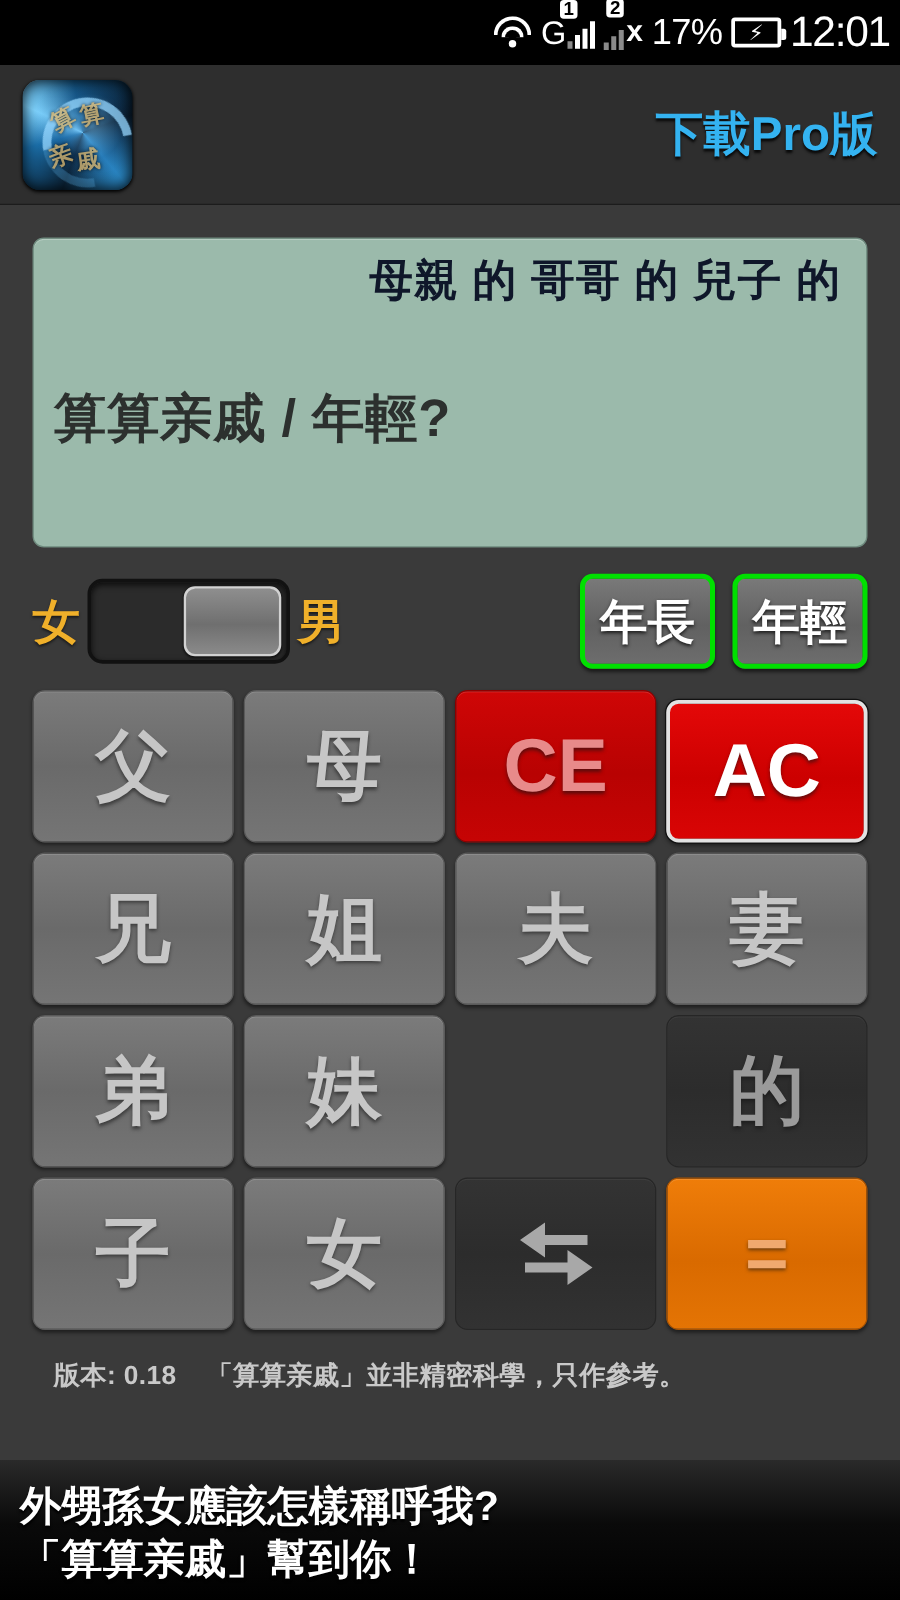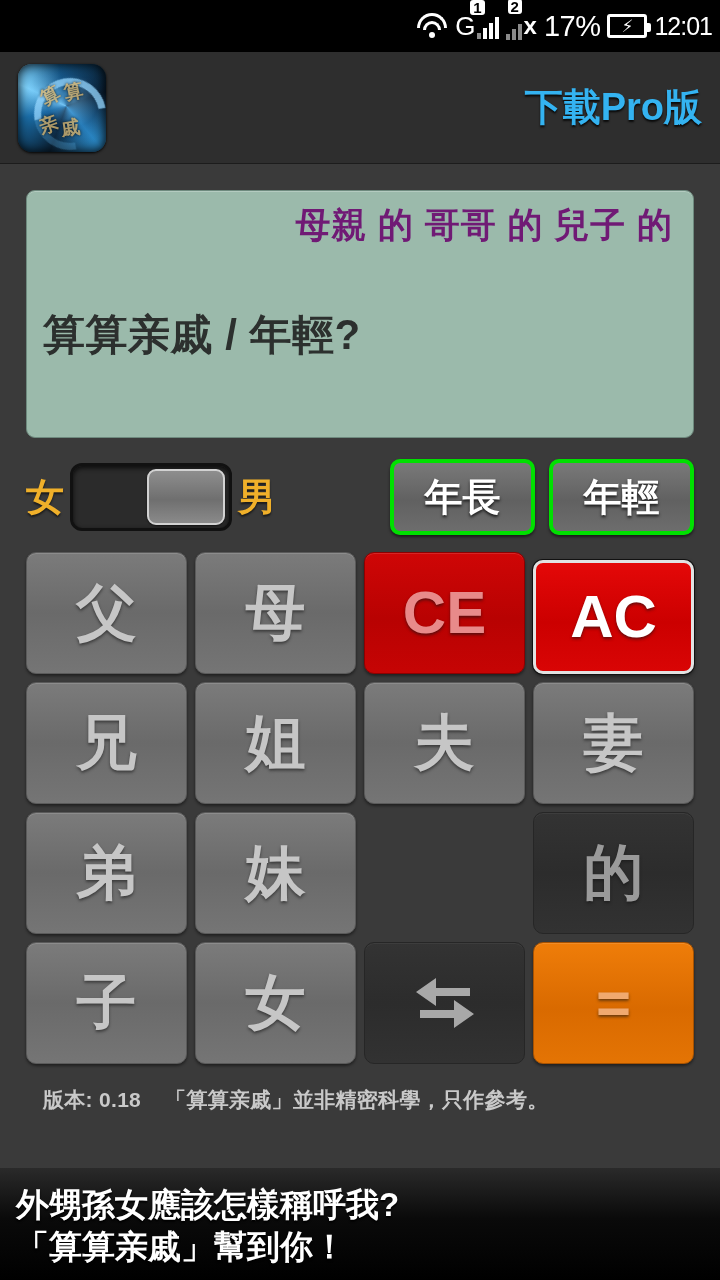--- a/index.html
+++ b/index.html
@@ -17,21 +17,21 @@
   }
 
   
   .statusbar {
     height: 52px; background: #000; color: #fff;
     display: flex; align-items: center; justify-content: flex-end;
     padding-right: 8px; flex: none;
   }
   .sb-group { display: flex; align-items: center; gap: 7px; }
   .sb-text { font-size: 29px; letter-spacing: -0.5px; font-weight: 400; }
-  .sb-time { font-size: 25px; letter-spacing: -1px; }
+  .sb-time { font-size: 34px; letter-spacing: -1px; }
 
   .wifi { width: 32px; height: 26px; position: relative; }
   .wifi i {
     position: absolute; left: 50%; transform: translateX(-50%);
     border: 3.5px solid #fff; border-bottom: none;
     border-radius: 50% 50% 0 0 / 100% 100% 0 0;
   }
   .wifi i:nth-child(1) { width: 30px; height: 15px; top: 0; }
   .wifi i:nth-child(2) { width: 18px; height: 9px;  top: 8px; }
   .wifi i:nth-child(3) {
@@ -116,21 +116,21 @@
 
   
   .display {
     margin-top: 26px; height: 248px; background: #9bbaab;
     border-radius: 9px; border: 1px solid #6e8a7e;
     padding: 14px 20px 16px 16px;
     display: flex; flex-direction: column; justify-content: space-between;
     box-shadow: inset 0 1px 0 rgba(255,255,255,.25);
   }
   .disp-expr {
-    text-align: right; color: #701a75; font-size: 35px;
+    text-align: right; color: #0f172a; font-size: 35px;
     font-weight: 700; letter-spacing: 1px; line-height: 1.15;
   }
   .disp-question {
     text-align: left; color: #2c302e; font-size: 42px;
     font-weight: 700; letter-spacing: 0.5px; padding-bottom: 58px;
   }
 
   
   .controls {
     display: flex; align-items: center; margin-top: 20px; height: 78px;
@@ -146,21 +146,21 @@
     position: relative; box-shadow: inset 0 2px 5px rgba(0,0,0,.75);
   }
   .thumb {
     position: absolute; top: 3px; right: 4px; width: 78px; height: 56px;
     border-radius: 9px; border: 2px solid #d2d2d2;
     background: linear-gradient(180deg, #8e8e8e 0%, #6f6f6f 55%, #8a8a8a 100%);
     box-shadow: 0 1px 2px rgba(0,0,0,.6);
   }
   .agebtns { margin-left: auto; display: flex; gap: 14px; }
   .agebtn {
-    width: 145px; height: 76px; border-radius: 10px;
+    width: 108px; height: 76px; border-radius: 10px;
     border: 4px solid #00e000;
     background: linear-gradient(180deg, #797979 0%, #616161 55%, #6d6d6d 100%);
     color: #fff; font-size: 38px; font-weight: 700;
     display: flex; align-items: center; justify-content: center;
     text-shadow: 0 2px 3px #1a1a1a;
     box-shadow: 0 2px 3px rgba(0,0,0,.55);
   }
 
   
   .keypad {

